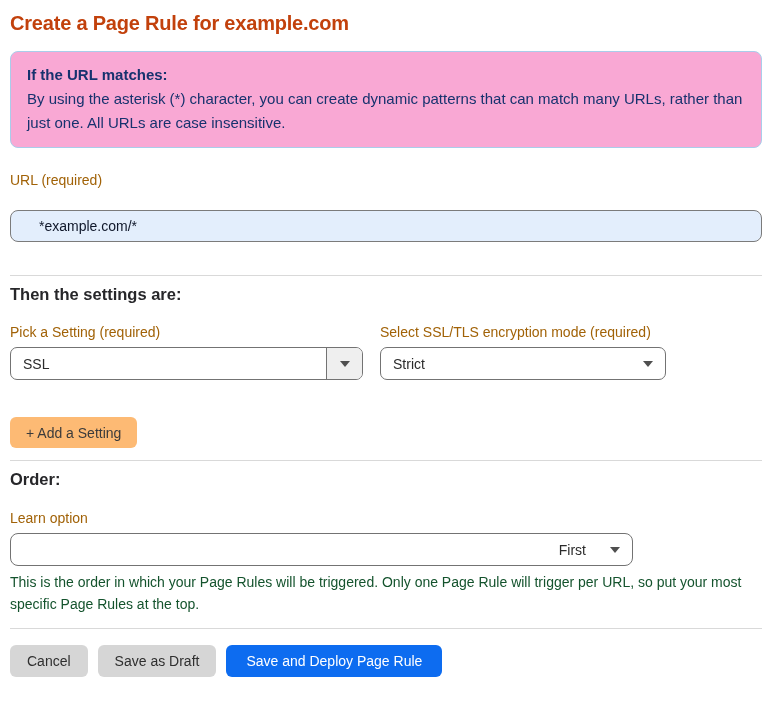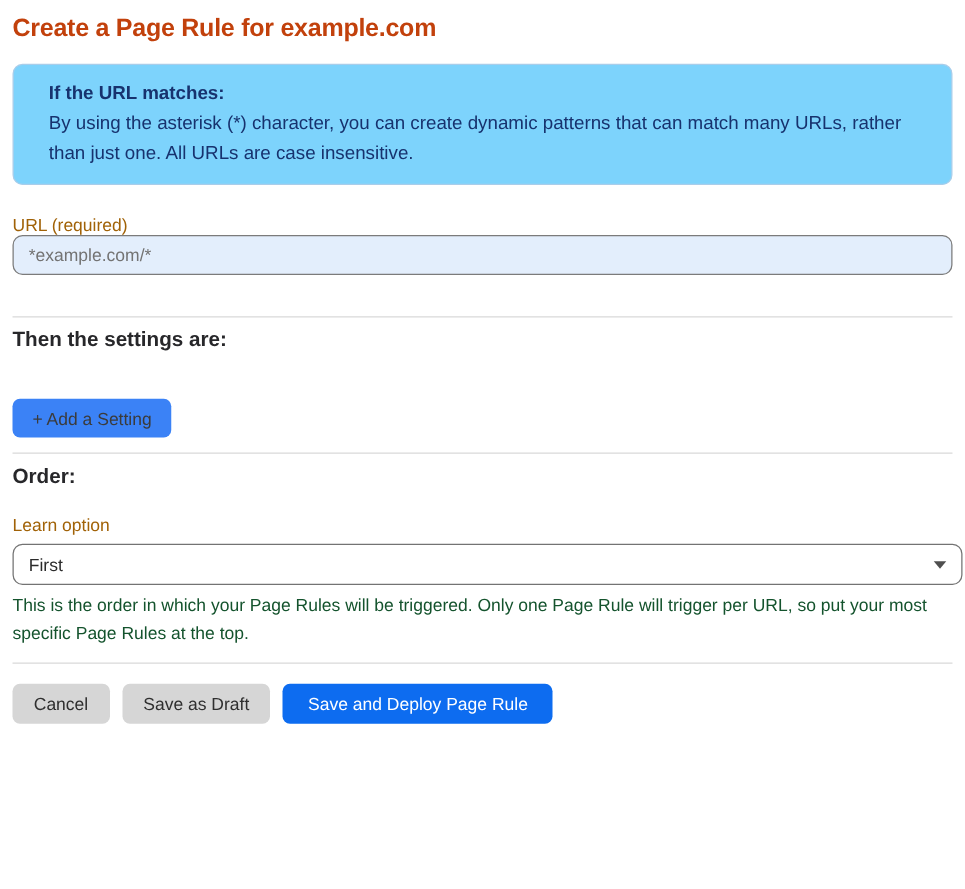--- a/index.html
+++ b/index.html
@@ -12,47 +12,47 @@
   }
   .container { padding: 8px 10px 0 10px; }
 
   .page-title {
     font-size: 20px; font-weight: 700; color: #c2410c;
     margin: 4px 0 16px 0; letter-spacing: -0.2px;
   }
 
   
   .info-box {
-    background: #7dd3fc;
+    background: #f9a8d4;
     border: 1px solid #a9cdea;
     border-radius: 8px;
-    padding: 11px 16px 12px 28px;
+    padding: 11px 16px 12px 16px;
     color: #17326e;
     font-size: 15px;
     line-height: 1.6;
   }
   .info-box .info-heading { font-weight: 700; font-size: 15px; }
   .info-box a.info-link {
     color: #1b5fc1; text-decoration: underline; cursor: pointer;
   }
 
   .field-label {
     font-size: 14px; color: #a16207; display: block;
   }
 
   .url-label { margin-top: 24px; }
   .url-input {
-    margin-top: 0;
+    margin-top: 22px;
     width: 752px; height: 32px;
     background: #e3eefc;
     border: 1px solid #7b7b7b;
     border-radius: 8px;
-    padding: 0 12px;
+    padding: 0 28px;
     font-family: "Liberation Sans", sans-serif;
-    font-size: 14px; color: #737373;
+    font-size: 14px; color: #0f172a;
     outline: none;
   }
 
   .divider {
     border: none; border-top: 1px solid #d9d9d9;
     width: 752px; margin-left: 0;
   }
   .divider-1 { margin-top: 33px; }
   .divider-2 { margin-top: 12px; }
   .divider-3 { margin-top: 13px; }
@@ -90,33 +90,33 @@
   }
   .caret {
     width: 0; height: 0;
     border-left: 5px solid transparent;
     border-right: 5px solid transparent;
     border-top: 6px solid #4f4f4f;
   }
 
   .setting-select { width: 353px; }
   .mode-select { width: 286px; }
-  .order-select { width: 760px; border-radius: 8px; }
+  .order-select { width: 623px; border-radius: 8px; text-align: right; }
 
   .btn {
     display: inline-flex; align-items: center; justify-content: center;
     height: 32px; border: none; border-radius: 6px;
     font-family: "Liberation Sans", sans-serif;
     font-size: 14px; color: #2f2f2f;
     background: #d6d6d6; cursor: pointer;
     padding: 0 17px;
   }
   .add-setting-btn {
     margin-top: 37px;
-    background: #3b82f6; color: #3b3b3b;
+    background: #fdba74; color: #3b3b3b;
     padding: 0 16px; height: 31px;
   }
   .order-heading { }
   .order-select-label { margin-top: 21px; }
   .help-text {
     margin-top: 6px;
     font-size: 14px; color: #14532d; line-height: 1.55;
     max-width: 752px;
   }
   .footer-row {
@@ -141,20 +141,40 @@
     <div class="info-body">By using the asterisk (*) character, you can create dynamic patterns that can match many URLs, rather than just one. All URLs are case insensitive.</div>
   </div>
 
   <label class="field-label url-label">URL (required)</label>
   <input class="url-input" type="text" value="*example.com/*" style="">
 
   <hr class="divider divider-1">
 
   <h2 class="section-heading">Then the settings are:</h2>
 
+  <div class="settings-row">
+    <div>
+      <label class="field-label">Pick a Setting (required)</label>
+      <div class="select-control setting-select">
+        <span class="select-value">SSL</span>
+        <span class="select-arrow-seg">
+            <span class="caret"></span>
+          </span>
+      </div>
+    </div>
+    <div>
+      <label class="field-label">Select SSL/TLS encryption mode (required)</label>
+      <div class="select-control mode-select">
+        <span class="select-value">Strict</span>
+        <span class="select-arrow-plain">
+            <span class="caret"></span>
+          </span>
+      </div>
+    </div>
+  </div>
 
   <button class="btn add-setting-btn">+ Add a Setting</button>
 
   <hr class="divider divider-2">
 
   <h2 class="section-heading order-heading">Order:</h2>
 
   <label class="field-label order-select-label">Learn option</label>
   <div class="select-control order-select">
     <span class="select-value">First</span>

